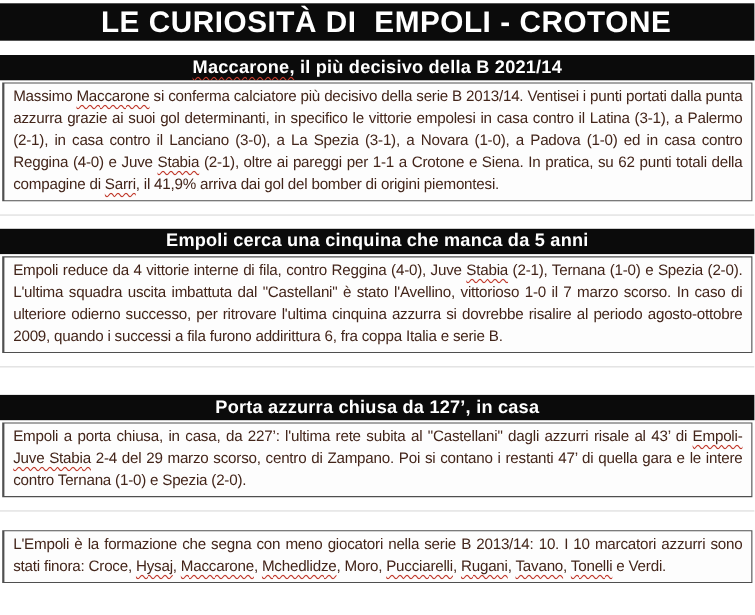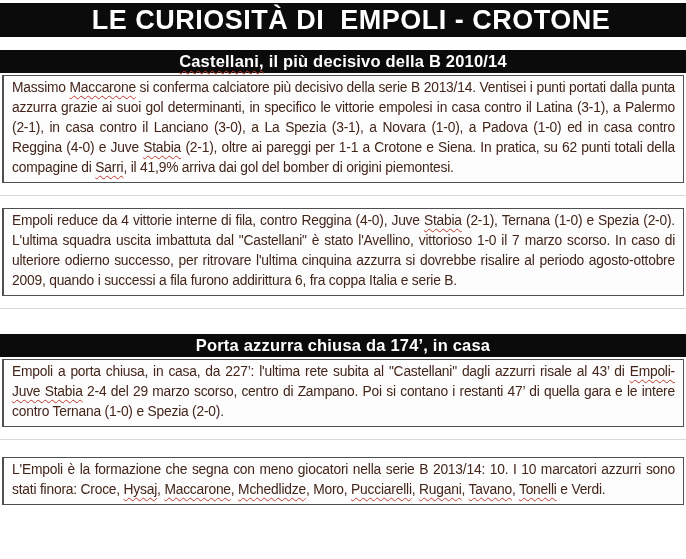--- a/index.html
+++ b/index.html
@@ -72,38 +72,41 @@
 </style>
 </head>
 <body>
 
 <header class="title-bar">
   <span class="title-text">LE CURIOSITÀ DI  EMPOLI - CROTONE</span>
 </header>
 
 <section class="section mb-s1">
   <div class="sec-header">
-    <span><span class="missp">Castellani,</span><span> il più decisivo della B 2010/14</span></span>
+    <span><span class="missp">Maccarone,</span><span> il più decisivo della B 2021/14</span></span>
   </div>
   <div class="sec-body">
     <span><span>Massimo </span><span class="missp">Maccarone</span><span> si conferma calciatore più decisivo della serie B 2013/14. Ventisei i punti portati dalla punta azzurra grazie ai suoi gol determinanti, in specifico le vittorie empolesi in casa contro il Latina (3-1), a Palermo (2-1), in casa contro il Lanciano (3-0), a La Spezia (3-1), a Novara (1-0), a Padova (1-0) ed in casa contro Reggina (4-0) e Juve </span><span class="missp">Stabia</span><span> (2-1), oltre ai pareggi per 1-1 a Crotone e Siena. In pratica, su 62 punti totali della compagine di </span><span class="missp">Sarri</span><span>, il 41,9% arriva dai gol del bomber di origini piemontesi.</span></span>
   </div>
   <div class="divider-line"></div>
 </section>
 
 <section class="section mb-s2">
+  <div class="sec-header">
+    <span><span>Empoli cerca una cinquina che manca da 5 anni</span></span>
+  </div>
   <div class="sec-body">
     <span><span>Empoli reduce da 4 vittorie interne di fila, contro Reggina (4-0), Juve </span><span class="missp">Stabia</span><span> (2-1), Ternana (1-0) e Spezia (2-0). L'ultima squadra uscita imbattuta dal "Castellani" è stato l'Avellino, vittorioso 1-0 il 7 marzo scorso. In caso di ulteriore odierno successo, per ritrovare l'ultima cinquina azzurra si dovrebbe risalire al periodo agosto-ottobre 2009, quando i successi a fila furono addirittura 6, fra coppa Italia e serie B.</span></span>
   </div>
   <div class="divider-line"></div>
 </section>
 
 <section class="section mb-s3">
   <div class="sec-header">
-    <span><span>Porta azzurra chiusa da 174’, in casa</span></span>
+    <span><span>Porta azzurra chiusa da 127’, in casa</span></span>
   </div>
   <div class="sec-body">
     <span><span>Empoli a porta chiusa, in casa, da 227’: l'ultima rete subita al "Castellani" dagli azzurri risale al 43’ di </span><span class="missp">Empoli-Juve Stabia</span><span> 2-4 del 29 marzo scorso, centro di Zampano. Poi si contano i restanti 47’ di quella gara e le intere contro Ternana (1-0) e Spezia (2-0).</span></span>
   </div>
   <div class="divider-line"></div>
 </section>
 
 <section class="section">
   <div class="sec-body">
     <span><span>L'Empoli è la formazione che segna con meno giocatori nella serie B 2013/14: 10. I 10 marcatori azzurri sono stati finora: Croce, </span><span class="missp">Hysaj</span><span>, </span><span class="missp">Maccarone</span><span>, </span><span class="missp">Mchedlidze</span><span>, Moro, </span><span class="missp">Pucciarelli</span><span>, </span><span class="missp">Rugani</span><span>, </span><span class="missp">Tavano</span><span>, </span><span class="missp">Tonelli</span><span> e Verdi.</span></span>

